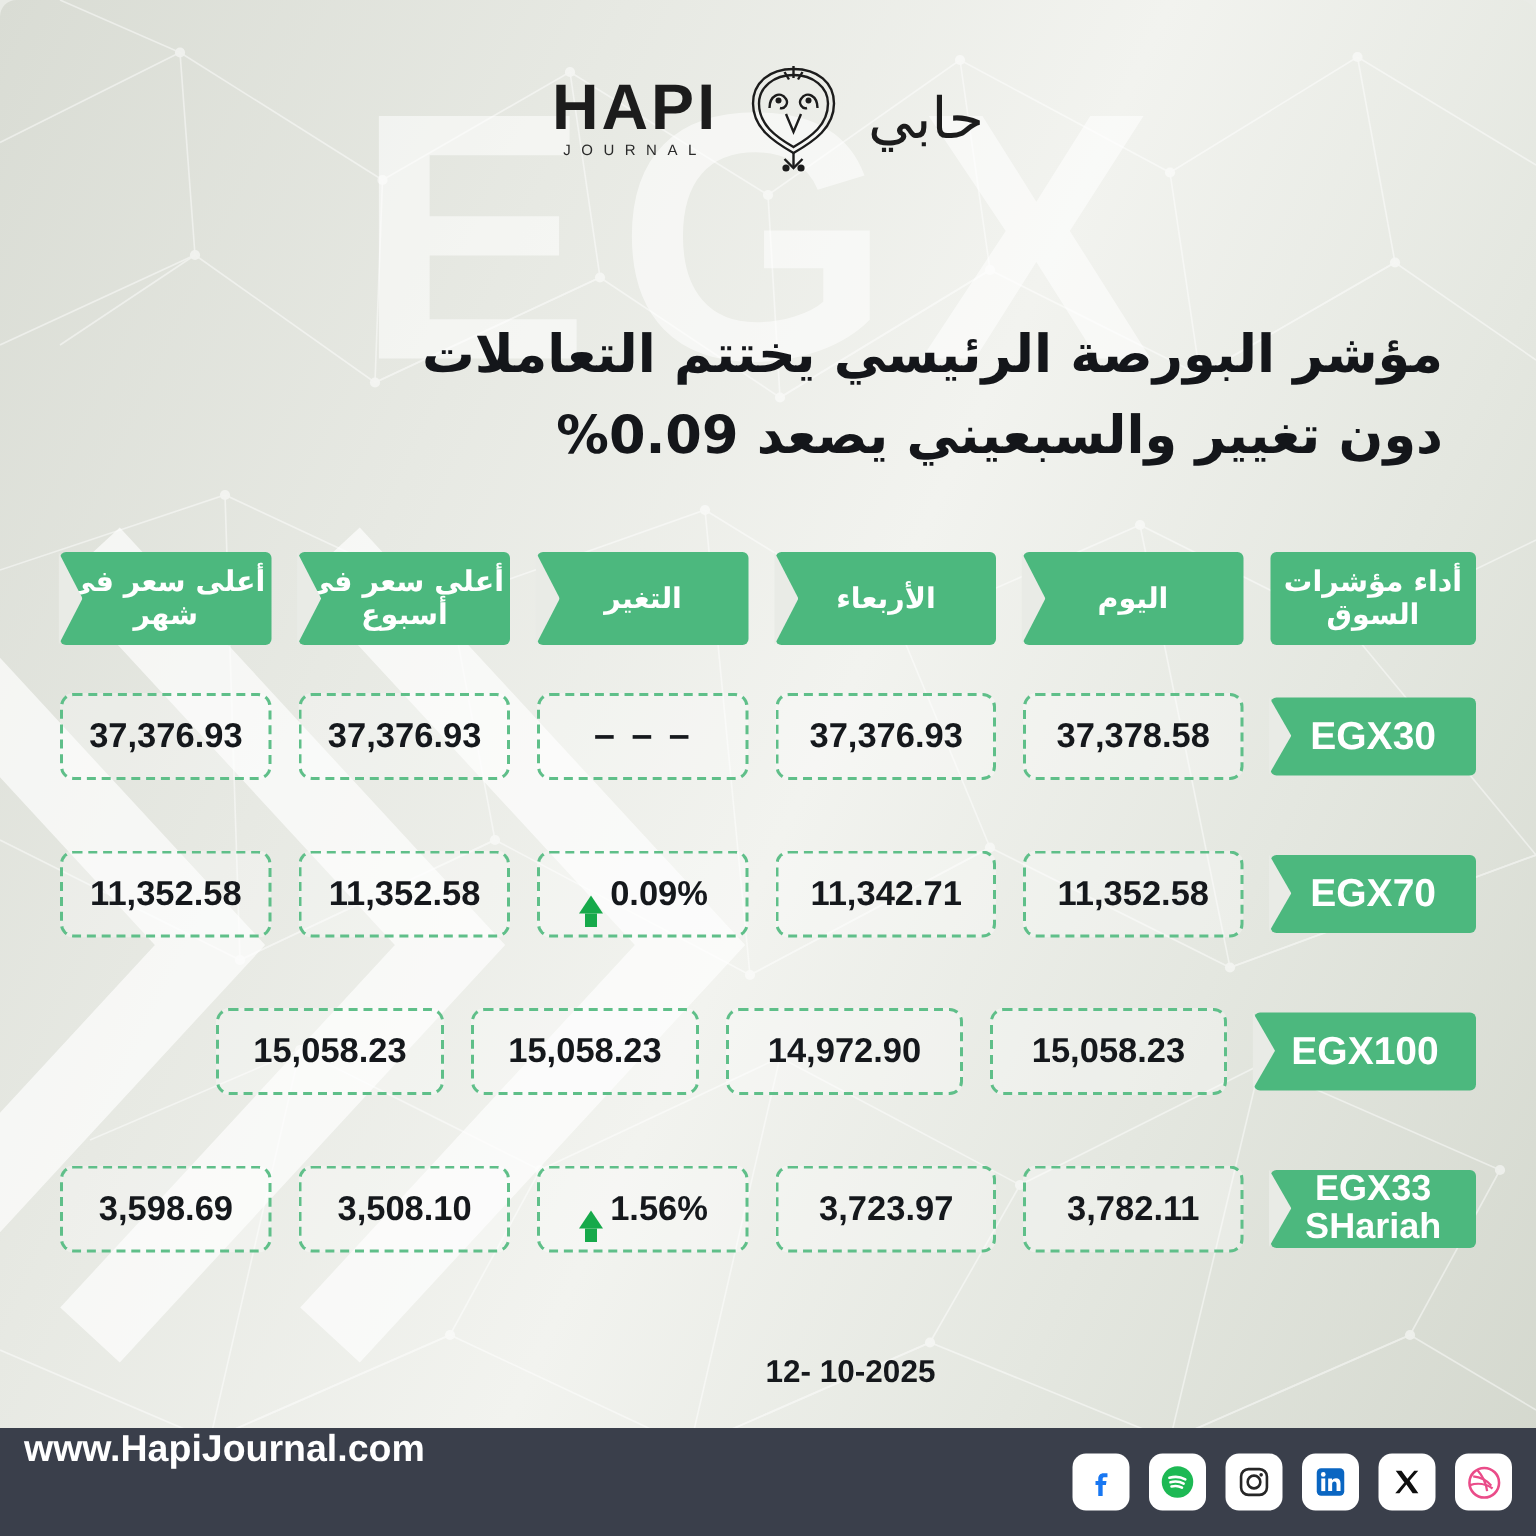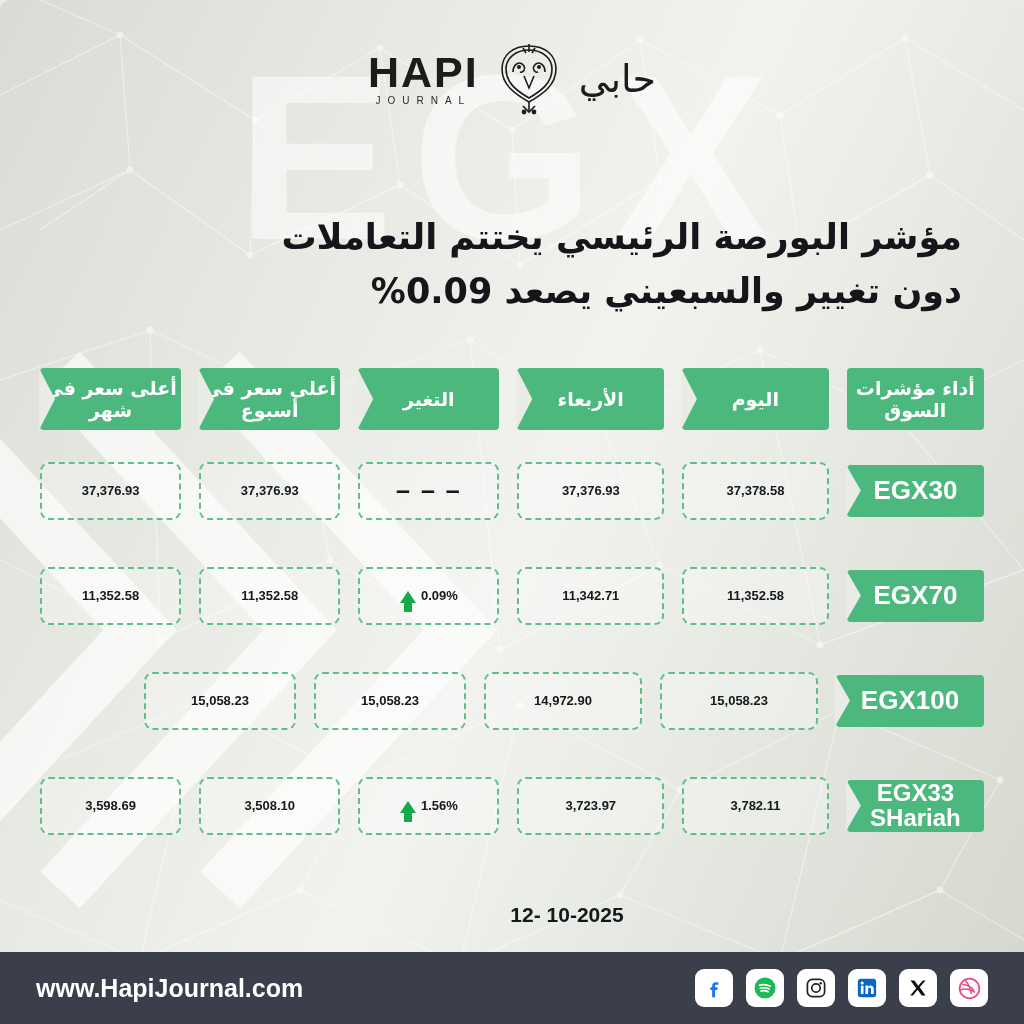--- a/index.html
+++ b/index.html
@@ -115,21 +115,21 @@
     content:""; position:absolute; left:-1px; top:0; width:15px; height:100%;
     background:#e9ebe6;
     clip-path:polygon(0 0, 100% 50%, 0 100%);
   }
   .val {
     height:58px;
     border:2px dashed #5fbf89;
     border-radius:9px;
     background:rgba(255,255,255,.30);
     display:flex; align-items:center; justify-content:center; gap:6px;
-    font-size:13px; font-weight:bold; color:#15181c;
+    font-size:23px; font-weight:bold; color:#15181c;
     font-family:"Liberation Sans", sans-serif;
     direction:ltr;
   }
   .val.dash { letter-spacing:2px; font-size:25px; }
   .chg-inner { display:flex; align-items:flex-end; gap:5px; direction:ltr; }
   .arrow-up {
     width:0;height:0;border-left:8px solid transparent;border-right:8px solid transparent;
     border-bottom:12px solid #16a94a;
     position:relative;
   }
@@ -144,22 +144,22 @@
     font-size:21px; font-weight:bold; color:#15181c;
     font-family:"Liberation Sans", sans-serif;
     padding-left:110px;
     direction:ltr;
   }
 
   
   #footer {
     position:absolute; left:0; right:0; bottom:0; height:72px;
     background:#3a3f4b;
-    display:flex; align-items:center; justify-content:space-between;
-    padding:0 36px;
+    display:flex; justify-content:space-between;
+    padding:0 16px;
     direction:ltr;
   }
   #site {
     color:#fff; font-size:25px; font-weight:bold;
     font-family:"Liberation Sans", sans-serif;
   }
   #socials { display:flex; align-items:center; gap:13px; }
   .soc {
     width:38px; height:38px; border-radius:9px;
     background:#fff;

